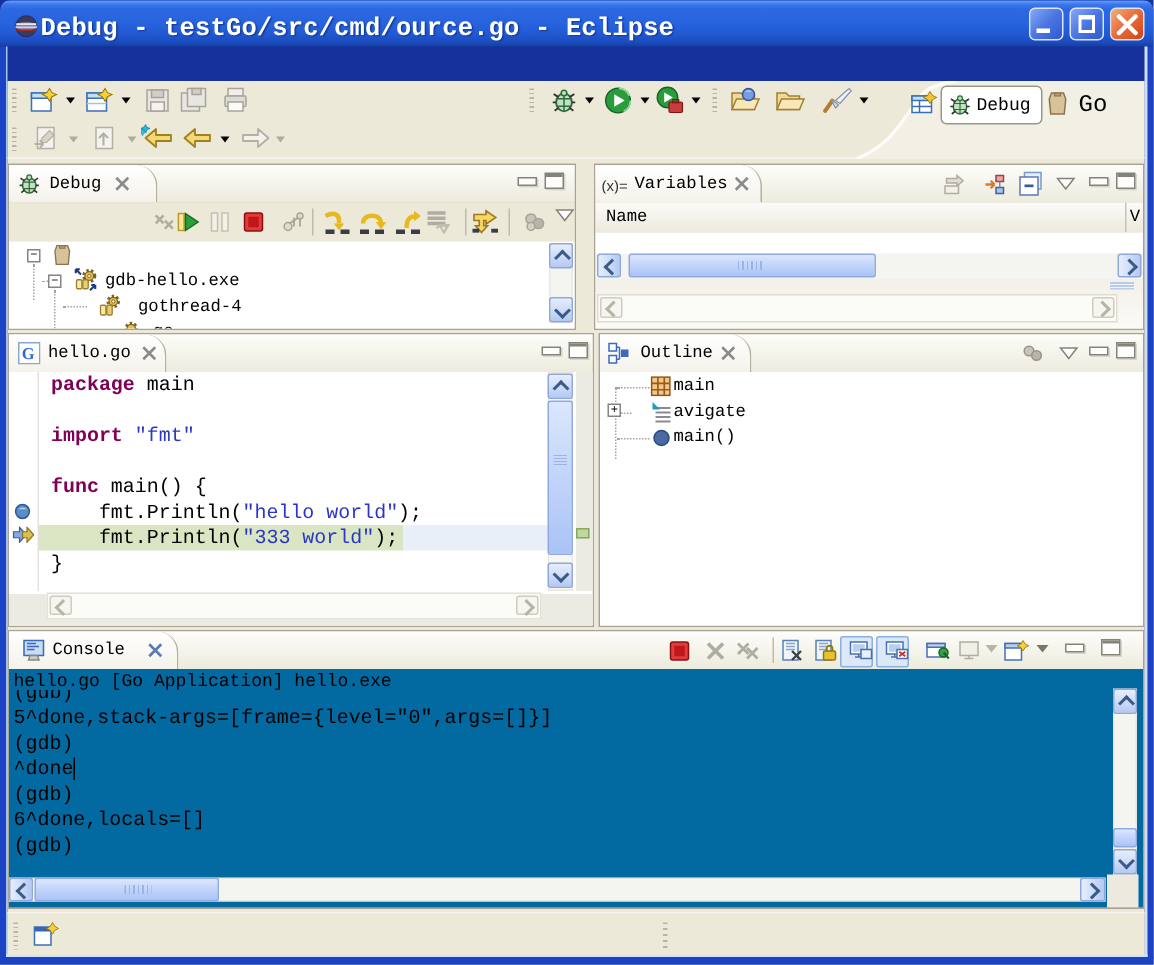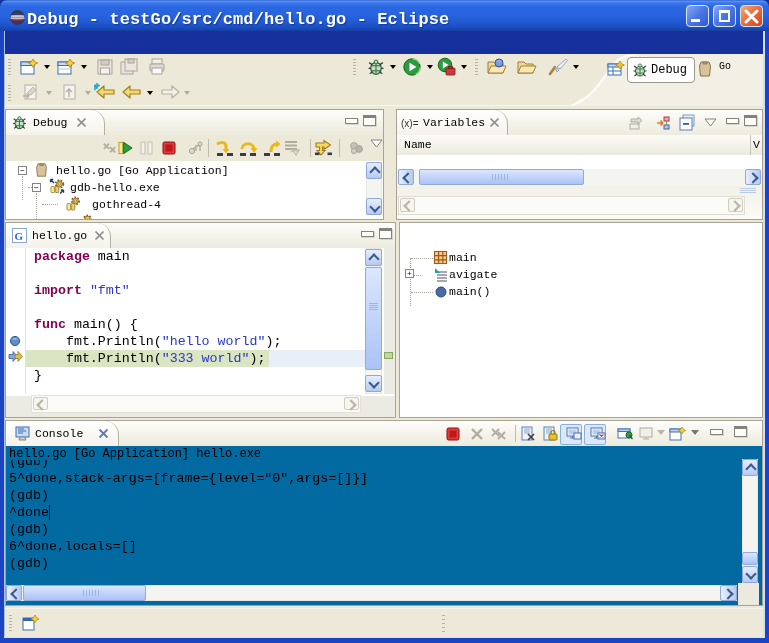--- a/index.html
+++ b/index.html
@@ -69,21 +69,21 @@
 <body>
 <div id="win">
   <div id="title">
     <svg class="abs" style="left:10px;top:10px" width="15" height="15" viewBox="0 0 17 17">
       <circle cx="8.5" cy="8.5" r="8" fill="#3a3a5c" stroke="#202040" stroke-width="0.5"></circle>
       <ellipse cx="8.5" cy="8.5" rx="8" ry="3.2" fill="#7a7aa0"></ellipse>
       <rect x="1" y="6.2" width="15" height="1.4" fill="#e8e8f4"></rect>
       <rect x="0.5" y="8.6" width="16" height="1.4" fill="#d0d0e4"></rect>
       <rect x="1" y="11" width="15" height="1.2" fill="#9a2a2a"></rect>
     </svg>
-    <span class="ttext">Debug - testGo/src/cmd/hello.go - Eclipse</span>
+    <span class="ttext">Debug - testGo/src/cmd/ource.go - Eclipse</span>
     <div class="wbtn" id="bmin">
         <div style="position:absolute;left:4px;bottom:4px;width:9px;height:3px;background:#fff"></div>
       </div>
     <div class="wbtn" id="bmax">
         <div style="position:absolute;left:5px;top:4px;width:11px;height:12px;border:2px solid #fff;border-top-width:3px;box-sizing:border-box"></div>
       </div>
     <div class="wbtn" id="bclose">
       <svg class="abs" style="left:3px;top:3px" width="15" height="15" viewBox="0 0 15 15">
           <path d="M2 2 L13 13 M13 2 L2 13" stroke="#fff" stroke-width="3" stroke-linecap="round"></path>
         </svg>
@@ -118,21 +118,21 @@
           <path d="M8 4 V14 M4 7 H12 M4 11 H12" stroke="#2f6b3a" stroke-width="0.8" fill="none"></path>
           <path d="M2 4 L5 6 M14 4 L11 6 M1.5 9 H4 M14.5 9 H12 M2.5 14 L5 12 M13.5 14 L11 12" stroke="#333" stroke-width="1.1"></path>
           <circle cx="8" cy="3.5" r="1.6" fill="#c2e0c2" stroke="#2f6b3a" stroke-width="0.8"></circle>
         </svg>
         <span class="tlabel" style="left:23px;top:5px;font-size:12px">Debug</span>
       </div>
       <svg class="abs" style="left:97px;top:6px" width="16" height="18" viewBox="0 0 16 18">
         <path d="M4 2 L12 2 L13.5 6 L12.5 16 L3.5 16 L2.5 6 Z" fill="#d8c29a" stroke="#8a7450" stroke-width="1"></path>
         <path d="M6 2 L10 2 L10 4 L6 4 Z" fill="#b89c6e" stroke="#8a7450" stroke-width="0.8"></path>
       </svg>
-      <span class="tlabel" style="left:119px;top:7px;font-size:10px">Go</span>
+      <span class="tlabel" style="left:119px;top:7px;font-size:16px">Go</span>
     </div>
 
     <svg class="abs" style="left:14px;top:3px" width="20" height="20" viewBox="0 0 20 20">
       <rect x="2" y="5" width="13" height="12" fill="#fff" stroke="#3b6fb5"></rect>
         <rect x="2" y="5" width="13" height="3.5" fill="#c8dcf2" stroke="#3b6fb5"></rect>
       <path d="M14 2 l1.7 2.8 L18.7 6 l-3 1.5 L14 10.5 l-1.7-2.9 L9.3 6 l3-1.3 Z" fill="#f6cf3a" stroke="#a07800" stroke-width="0.7"></path>
     </svg>
     <div class="tdrop" style="left:39px;top:11px"></div>
     <svg class="abs" style="left:51px;top:3px" width="20" height="20" viewBox="0 0 20 20">
       <rect x="2" y="5" width="13" height="12" fill="#fff" stroke="#3b6fb5"></rect>
@@ -304,21 +304,20 @@
         <div style="position:absolute;left:16px;top:15px;height:24px;border-left:1px dotted #a8a49c"></div>
         <div style="position:absolute;left:30px;top:32px;height:40px;border-left:1px dotted #a8a49c"></div>
         <div style="position:absolute;left:22px;top:26px;width:8px;border-top:1px dotted #a8a49c"></div>
         <div style="position:absolute;left:36px;top:43px;width:16px;border-top:1px dotted #a8a49c"></div>
         
         <div class="exp" style="left:12px;top:5px">−</div>
         <svg class="abs" style="left:28px;top:1px" width="15" height="16" viewBox="0 0 16 18">
           <path d="M4 2 L12 2 L13.5 6 L12.5 16 L3.5 16 L2.5 6 Z" fill="#d8c29a" stroke="#8a7450" stroke-width="1"></path>
           <path d="M6 2 L10 2 L10 4 L6 4 Z" fill="#b89c6e" stroke="#8a7450" stroke-width="0.8"></path>
         </svg>
-        <span style="position:absolute;left:50px;top:3px">hello.go [Go Application]</span>
         <div class="exp" style="left:26px;top:22px">−</div>
         <svg class="abs" style="left:42px;top:17px" width="18" height="18" viewBox="0 0 18 18">
           <path d="M6 5 L2.5 1.5 M2.5 1.5 L2.5 4.2 M2.5 1.5 L5.2 1.5" stroke="#1a3a7c" stroke-width="1.4" fill="none"></path>
           <circle cx="11.5" cy="6" r="3.8" fill="none" stroke="#7c6020" stroke-width="1.8" stroke-dasharray="1.6 1.5"></circle>
           <circle cx="11.5" cy="6" r="2.9" fill="#e8c050" stroke="#7c6020" stroke-width="0.8"></circle>
           <circle cx="11.5" cy="6" r="1.1" fill="#fdf6d8" stroke="#7c6020" stroke-width="0.6"></circle>
           <rect x="3" y="8.5" width="3.6" height="6" rx="0.8" fill="#f6eca8" stroke="#a08030" stroke-width="0.9"></rect>
           <rect x="7.2" y="8.5" width="3.6" height="6" rx="0.8" fill="#e8d070" stroke="#a08030" stroke-width="0.9"></rect>
           <path d="M12 15.5 L15.5 12 M15.5 12 L15.5 14.7 M15.5 12 L12.8 12" stroke="#1a3a7c" stroke-width="1.4" fill="none"></path>
         </svg>
@@ -467,20 +466,42 @@
               <div class="chv chvL" style="left:4px;top:3px"></div>
             </div>
         <div class="sbox sboxh dis" style="right:1px;top:1px;width:15px;height:13px">
               <div class="chv chvR" style="left:2px;top:3px"></div>
             </div>
       </div>
     </div>
   </div>
 
   <div class="view" id="voutline" style="left:394px;top:116px;width:364px;height:196px">
+    <div class="tabbar">
+      <div class="tab" style="left:0;width:100px"></div>
+      <svg class="abs" style="left:5px;top:5px" width="16" height="16" viewBox="0 0 16 16">
+        <rect x="1" y="1" width="5" height="5" fill="#fff" stroke="#3a6ab8"></rect>
+            <rect x="1" y="9" width="5" height="5" fill="#fff" stroke="#3a6ab8"></rect>
+            <rect x="9" y="5" width="5" height="5" fill="#3a6ab8"></rect>
+        <path d="M6 3.5 H8 M6 11.5 H8 M8 3.5 V11.5" stroke="#3a6ab8" fill="none"></path>
+      </svg>
+      <span class="tlabel" style="left:27px">Outline</span>
+      <svg class="abs" style="left:80px;top:7px" width="11" height="11" viewBox="0 0 11 11">
+            <path d="M1.5 1.5 L9.5 9.5 M9.5 1.5 L1.5 9.5" stroke="#8a8a8a" stroke-width="1.7"></path>
+          </svg>
+      <svg class="abs" style="right:66px;top:6px" width="16" height="14" viewBox="0 0 16 14">
+        <circle cx="6" cy="5" r="3.2" fill="#c8c4b8" stroke="#98948a"></circle>
+            <circle cx="11" cy="8" r="3.2" fill="#b8b4a8" stroke="#98948a"></circle>
+      </svg>
+      <svg class="abs" style="right:43px;top:8px" width="13" height="9" viewBox="0 0 13 9">
+            <path d="M1 1 L12 1 L6.5 8 Z" fill="#fdfdfb" stroke="#85827a" stroke-width="1"></path>
+          </svg>
+      <div class="minmax mn" style="right:23px"></div>
+      <div class="minmax mx" style="right:5px"></div>
+    </div>
     <div style="position:absolute;left:0;top:25px;right:0;bottom:0;background:#fff">
       <div class="tree">
         <div style="position:absolute;left:10px;top:10px;height:48px;border-left:1px dotted #a8a49c"></div>
         <div style="position:absolute;left:11px;top:10px;width:22px;border-top:1px dotted #a8a49c"></div>
         <div style="position:absolute;left:11px;top:27px;width:10px;border-top:1px dotted #a8a49c"></div>
         <div style="position:absolute;left:11px;top:44px;width:22px;border-top:1px dotted #a8a49c"></div>
         <svg class="abs" style="left:33px;top:2px" width="15" height="15" viewBox="0 0 16 16">
           <rect x="1.5" y="1.5" width="13" height="13" fill="#f0c88a" stroke="#8a5010"></rect>
           <path d="M1.5 6 H14.5 M1.5 10.5 H14.5 M6 1.5 V14.5 M10.5 1.5 V14.5" stroke="#a05818" stroke-width="1.2"></path>
         </svg>

